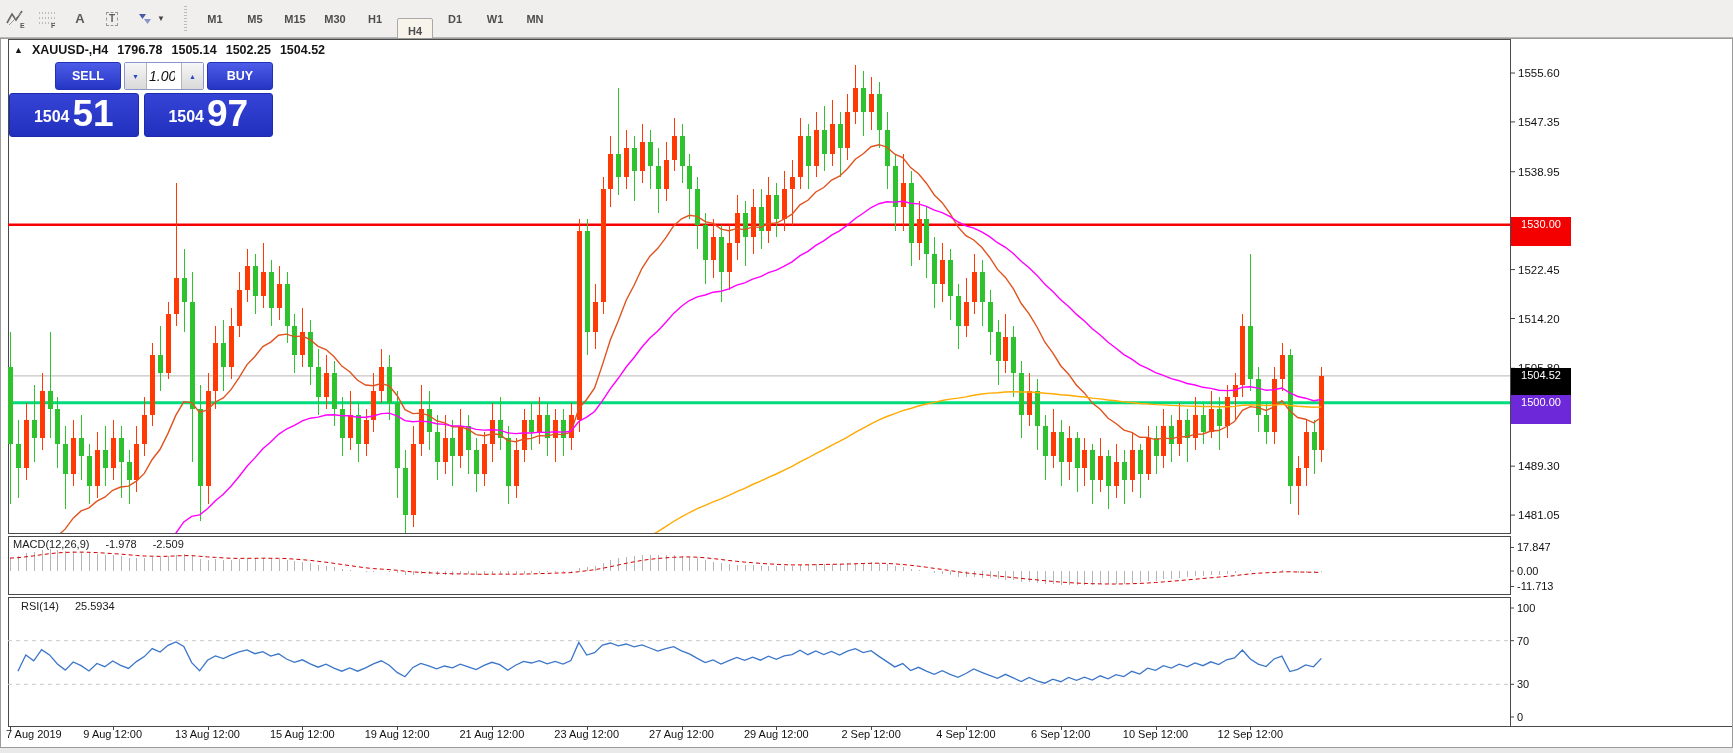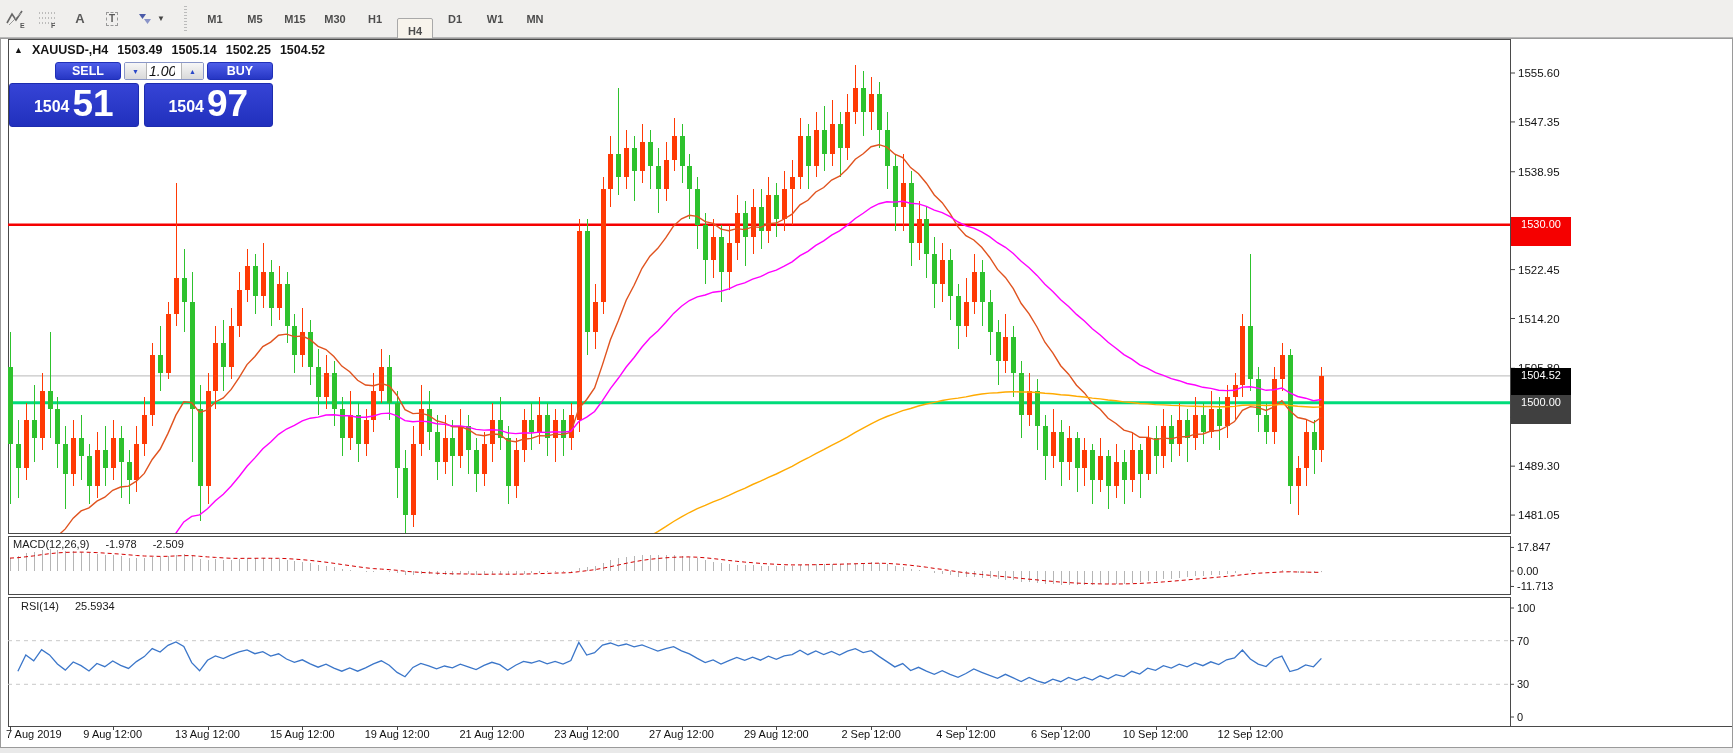--- a/index.html
+++ b/index.html
@@ -21,21 +21,21 @@
   .t-box{border:1px dashed #999;padding:0 2px;font-size:10px;line-height:12px;}
   
   #chartwin{position:absolute;left:0;top:38px;width:1733px;height:709px;background:#fff;}
   #gfx{position:absolute;left:0;top:0;}
   
   #quote{position:absolute;left:14px;top:5px;font-size:12.5px;font-weight:bold;color:#141414;
          display:flex;gap:9px;align-items:center;}
   #quote .tri{font-size:9px;}
   
   #tradepanel{position:absolute;left:9px;top:24px;width:264px;}
-  #tp-row1{display:flex;height:18px;padding-left:46px;}
+  #tp-row1{display:flex;height:28px;padding-left:46px;}
   .tp-btn{width:64px;color:#fff;font-size:12.5px;font-weight:bold;display:flex;align-items:center;justify-content:center;
           background:linear-gradient(#4d5de8,#2636c4);border:1px solid #2030b8;border-radius:3px;}
   #tp-vol{flex:1;display:flex;margin:0 3px;border:1px solid #8a97c8;border-radius:2px;overflow:hidden;background:#fff;}
   .spin{width:21px;background:linear-gradient(#f7f7f7,#d9d9d9);border-right:1px solid #b5b5b5;
         display:flex;align-items:center;justify-content:center;font-size:7px;color:#2a48c8;}
   .spin.up{border-right:none;border-left:1px solid #b5b5b5;}
   #vol-input{flex:1;border:none;outline:none;text-align:right;font-size:14px;padding-right:6px;
              font-family:"Liberation Sans",sans-serif;color:#111;min-width:0;font-style:italic;}
   #tp-row2{display:flex;margin-top:3px;height:44px;gap:5px;}
   .px-box{flex:1;background:linear-gradient(#3644d6,#2130bd);border:1px solid #1d2cae;border-radius:3px;
@@ -699,21 +699,21 @@
           <line x1="1156" y1="688" x2="1156" y2="692" stroke="#444" shape-rendering="crispEdges"></line>
           <text x="1155.5" y="700" font-size="11" fill="#111" text-anchor="middle">10 Sep 12:00</text>
           <line x1="1250.8" y1="688" x2="1250.8" y2="692" stroke="#444" shape-rendering="crispEdges"></line>
           <text x="1250.3" y="700" font-size="11" fill="#111" text-anchor="middle">12 Sep 12:00</text>
         </g>
       </svg>
 
     <div id="quote">
       <span class="tri">▲</span>
       <span>XAUUSD-,H4</span>
-      <span>1503.49</span>
+      <span>1796.78</span>
       <span>1505.14</span>
       <span>1502.25</span>
       <span>1504.52</span>
     </div>
 
     <div id="tradepanel">
       <div id="tp-row1">
         <div class="tp-btn">SELL</div>
         <div id="tp-vol">
           <div class="spin">▼</div>
@@ -741,16 +741,16 @@
       <span>-2.509</span>
     </div>
     <div class="ind-label" style="left:13px;top:562px;margin-left:8px;">
       <span>RSI(14)</span>
       <span>25.5934</span>
     </div>
 
     <div id="badges">
         <div class="badge" style="top: 179.308px; background: rgb(245, 0, 0); color: rgb(255, 255, 255);">1530.00</div>
         <div class="badge" style="top: 330.404px; background: rgb(0, 0, 0); color: rgb(255, 255, 255);">1504.52</div>
-        <div class="badge" style="top: 357.208px; background: #404040; color: rgb(255, 255, 255);">1500.00</div>
+        <div class="badge" style="top: 357.208px; background: #6d28d9; color: rgb(255, 255, 255);">1500.00</div>
       </div>
   </div>
 </div>
 
 </body></html>

